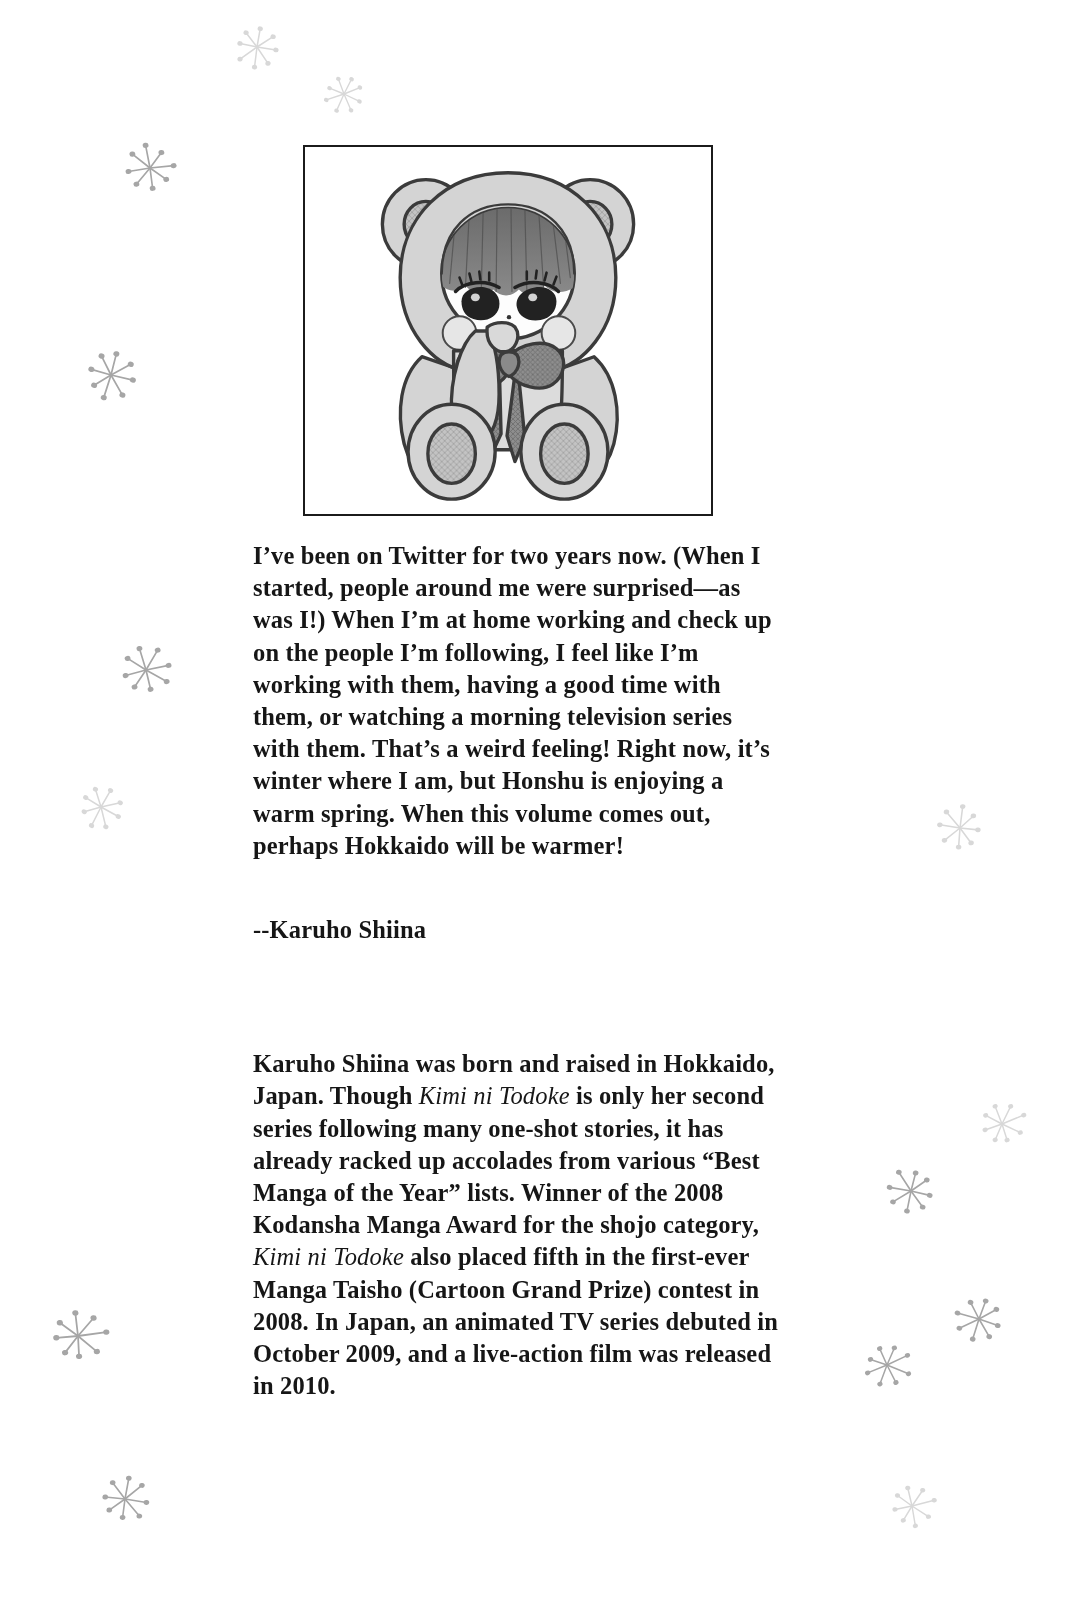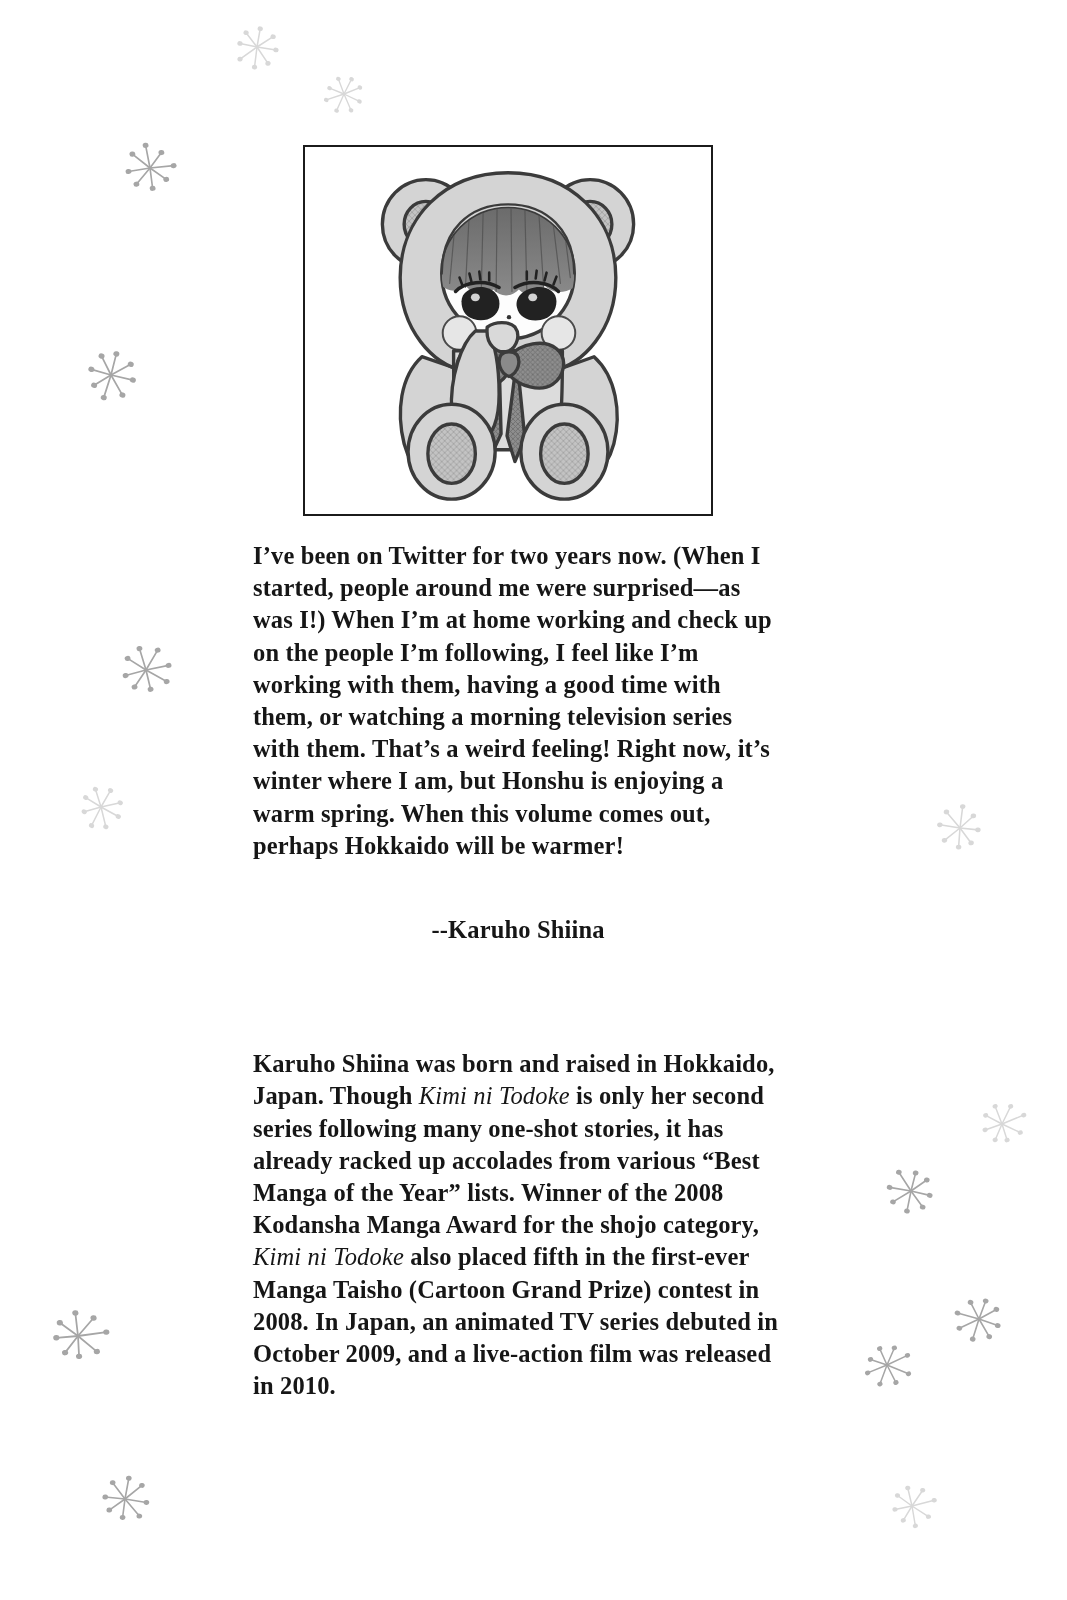--- a/index.html
+++ b/index.html
@@ -57,21 +57,20 @@
     font-size: 24.5px;
     line-height: 32.2px;
     color: #161616;
     letter-spacing: 0.15px;
     margin: 0;
     text-align: left;
   }
   #note-paragraph { margin: 0 0 0 0; }
   #attribution {
     margin: 52px 0 0 0;
-    text-align: center;
   }
   #bio-paragraph {
     margin: 102px 0 0 0;
   }
   .title-italic {
     font-style: italic;
     font-weight: normal;
   }
 </style>
 </head>

